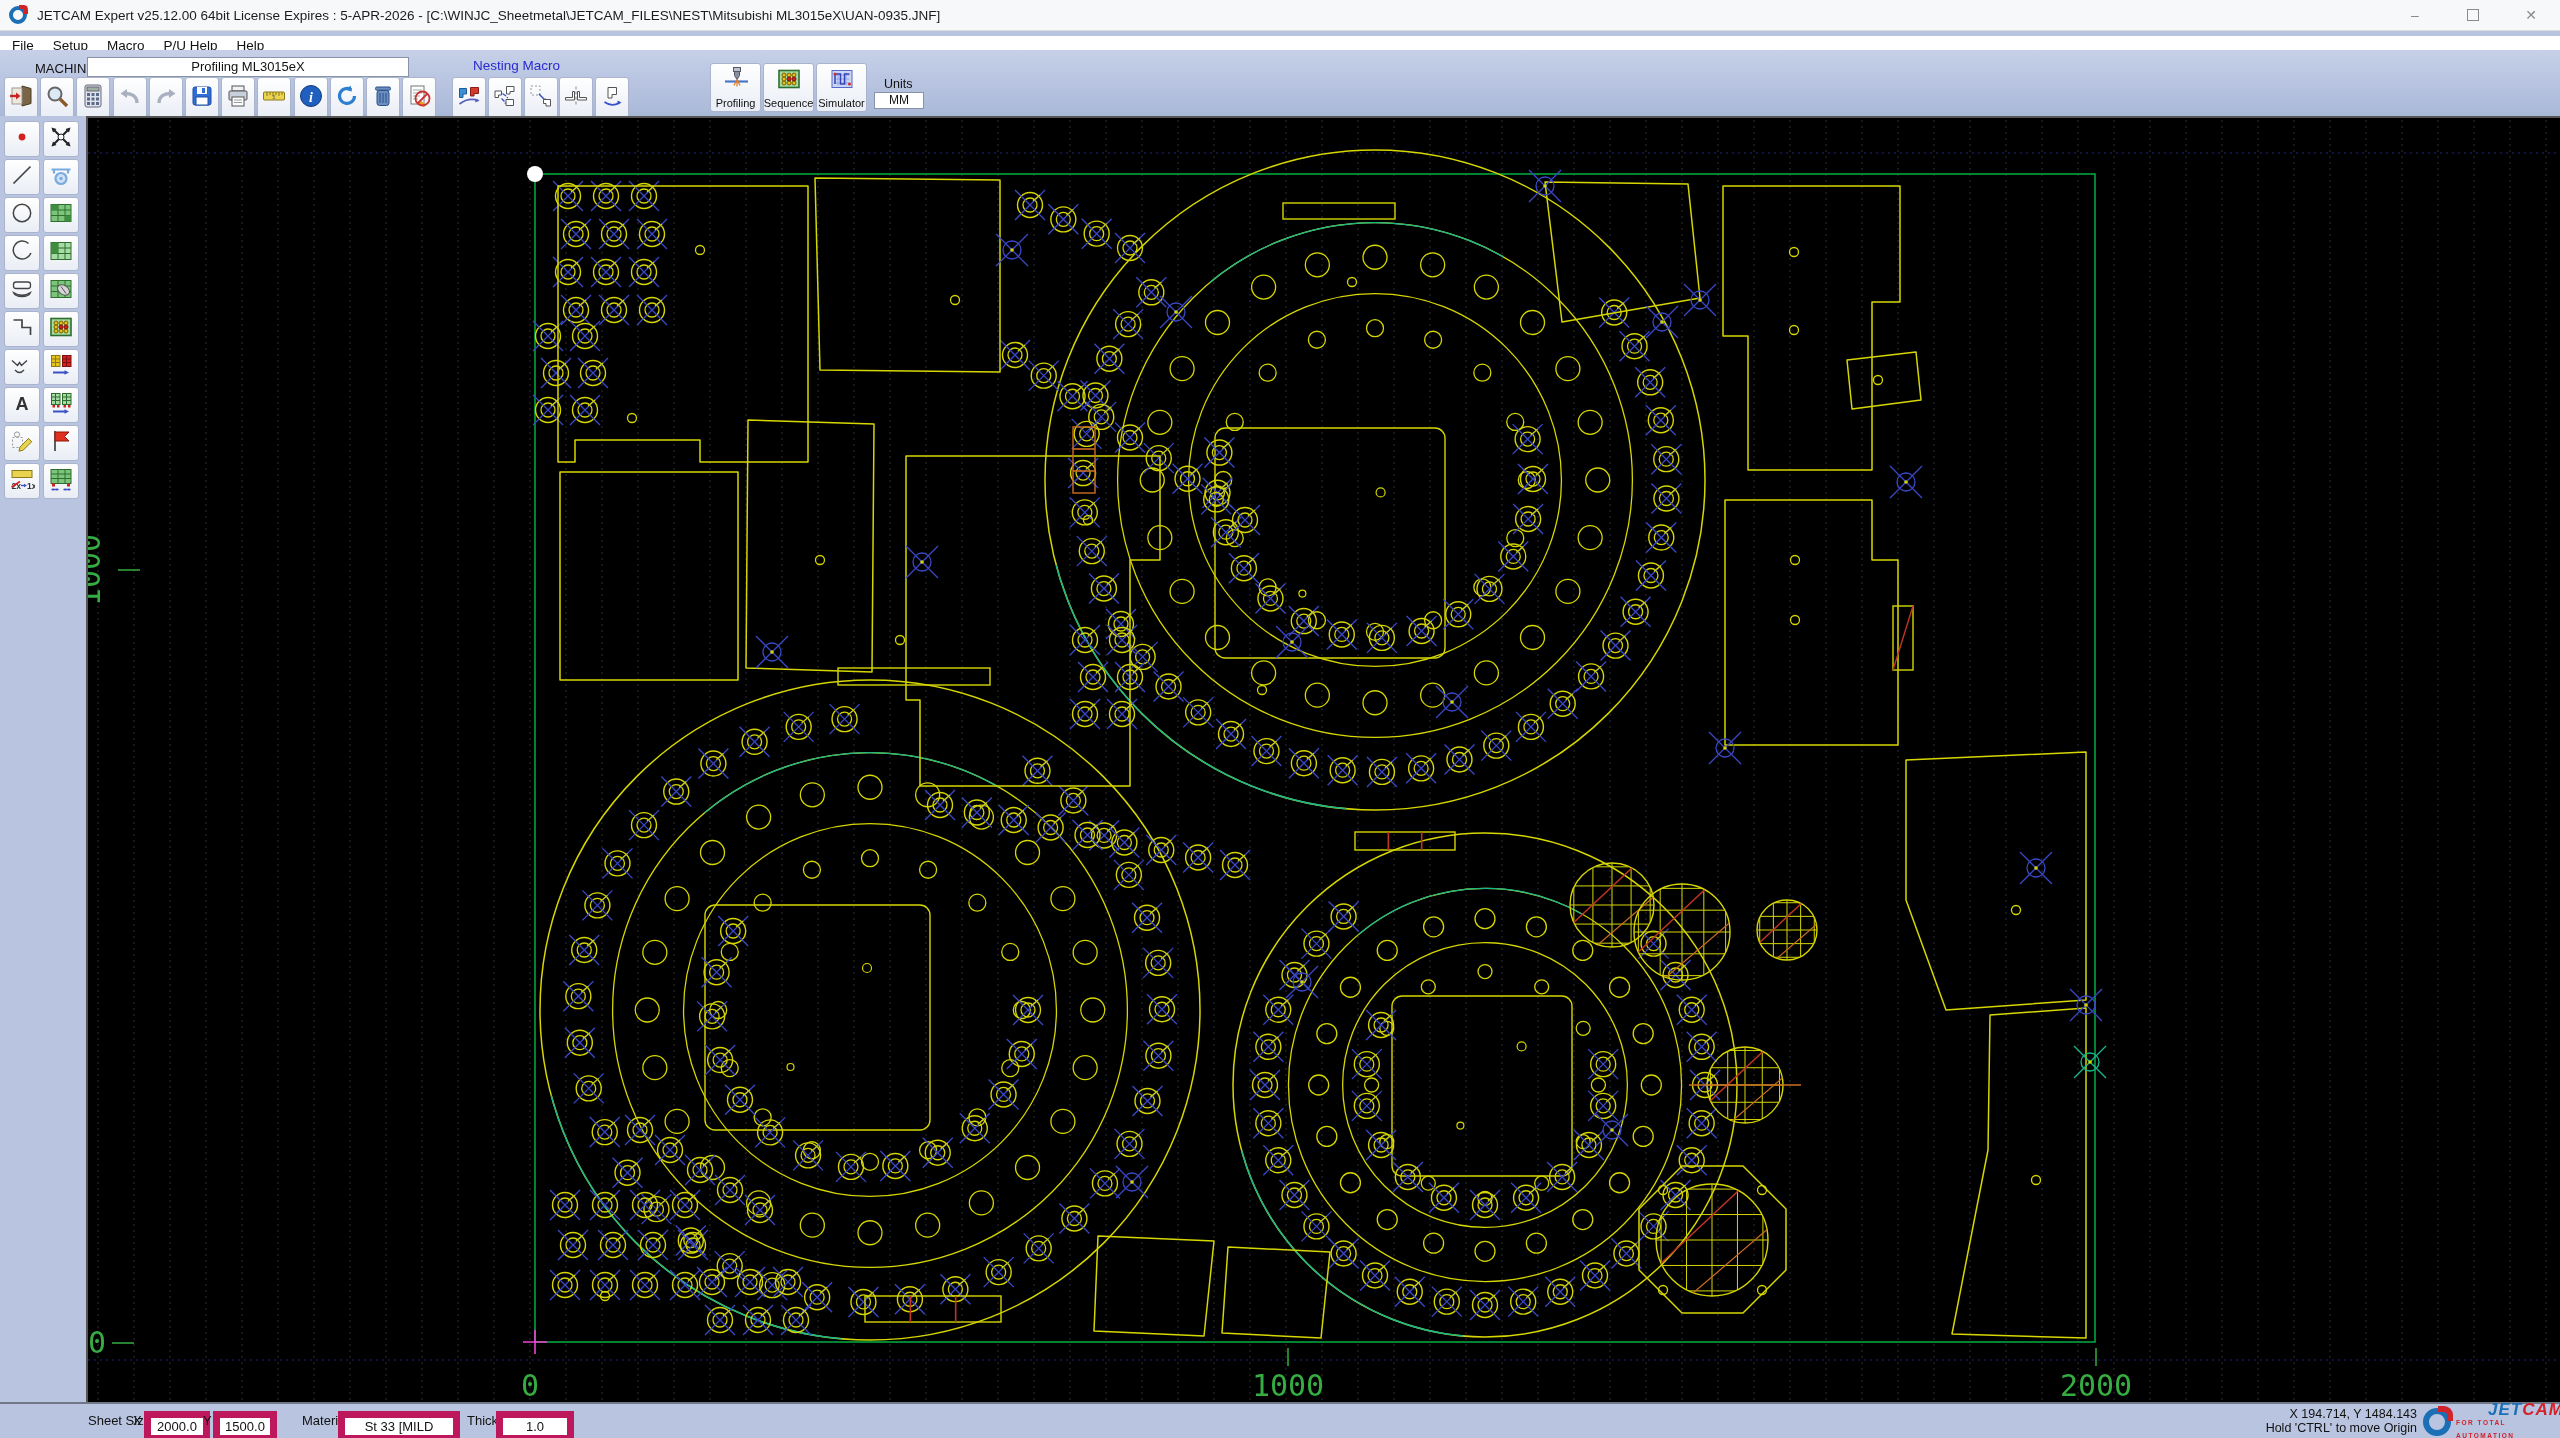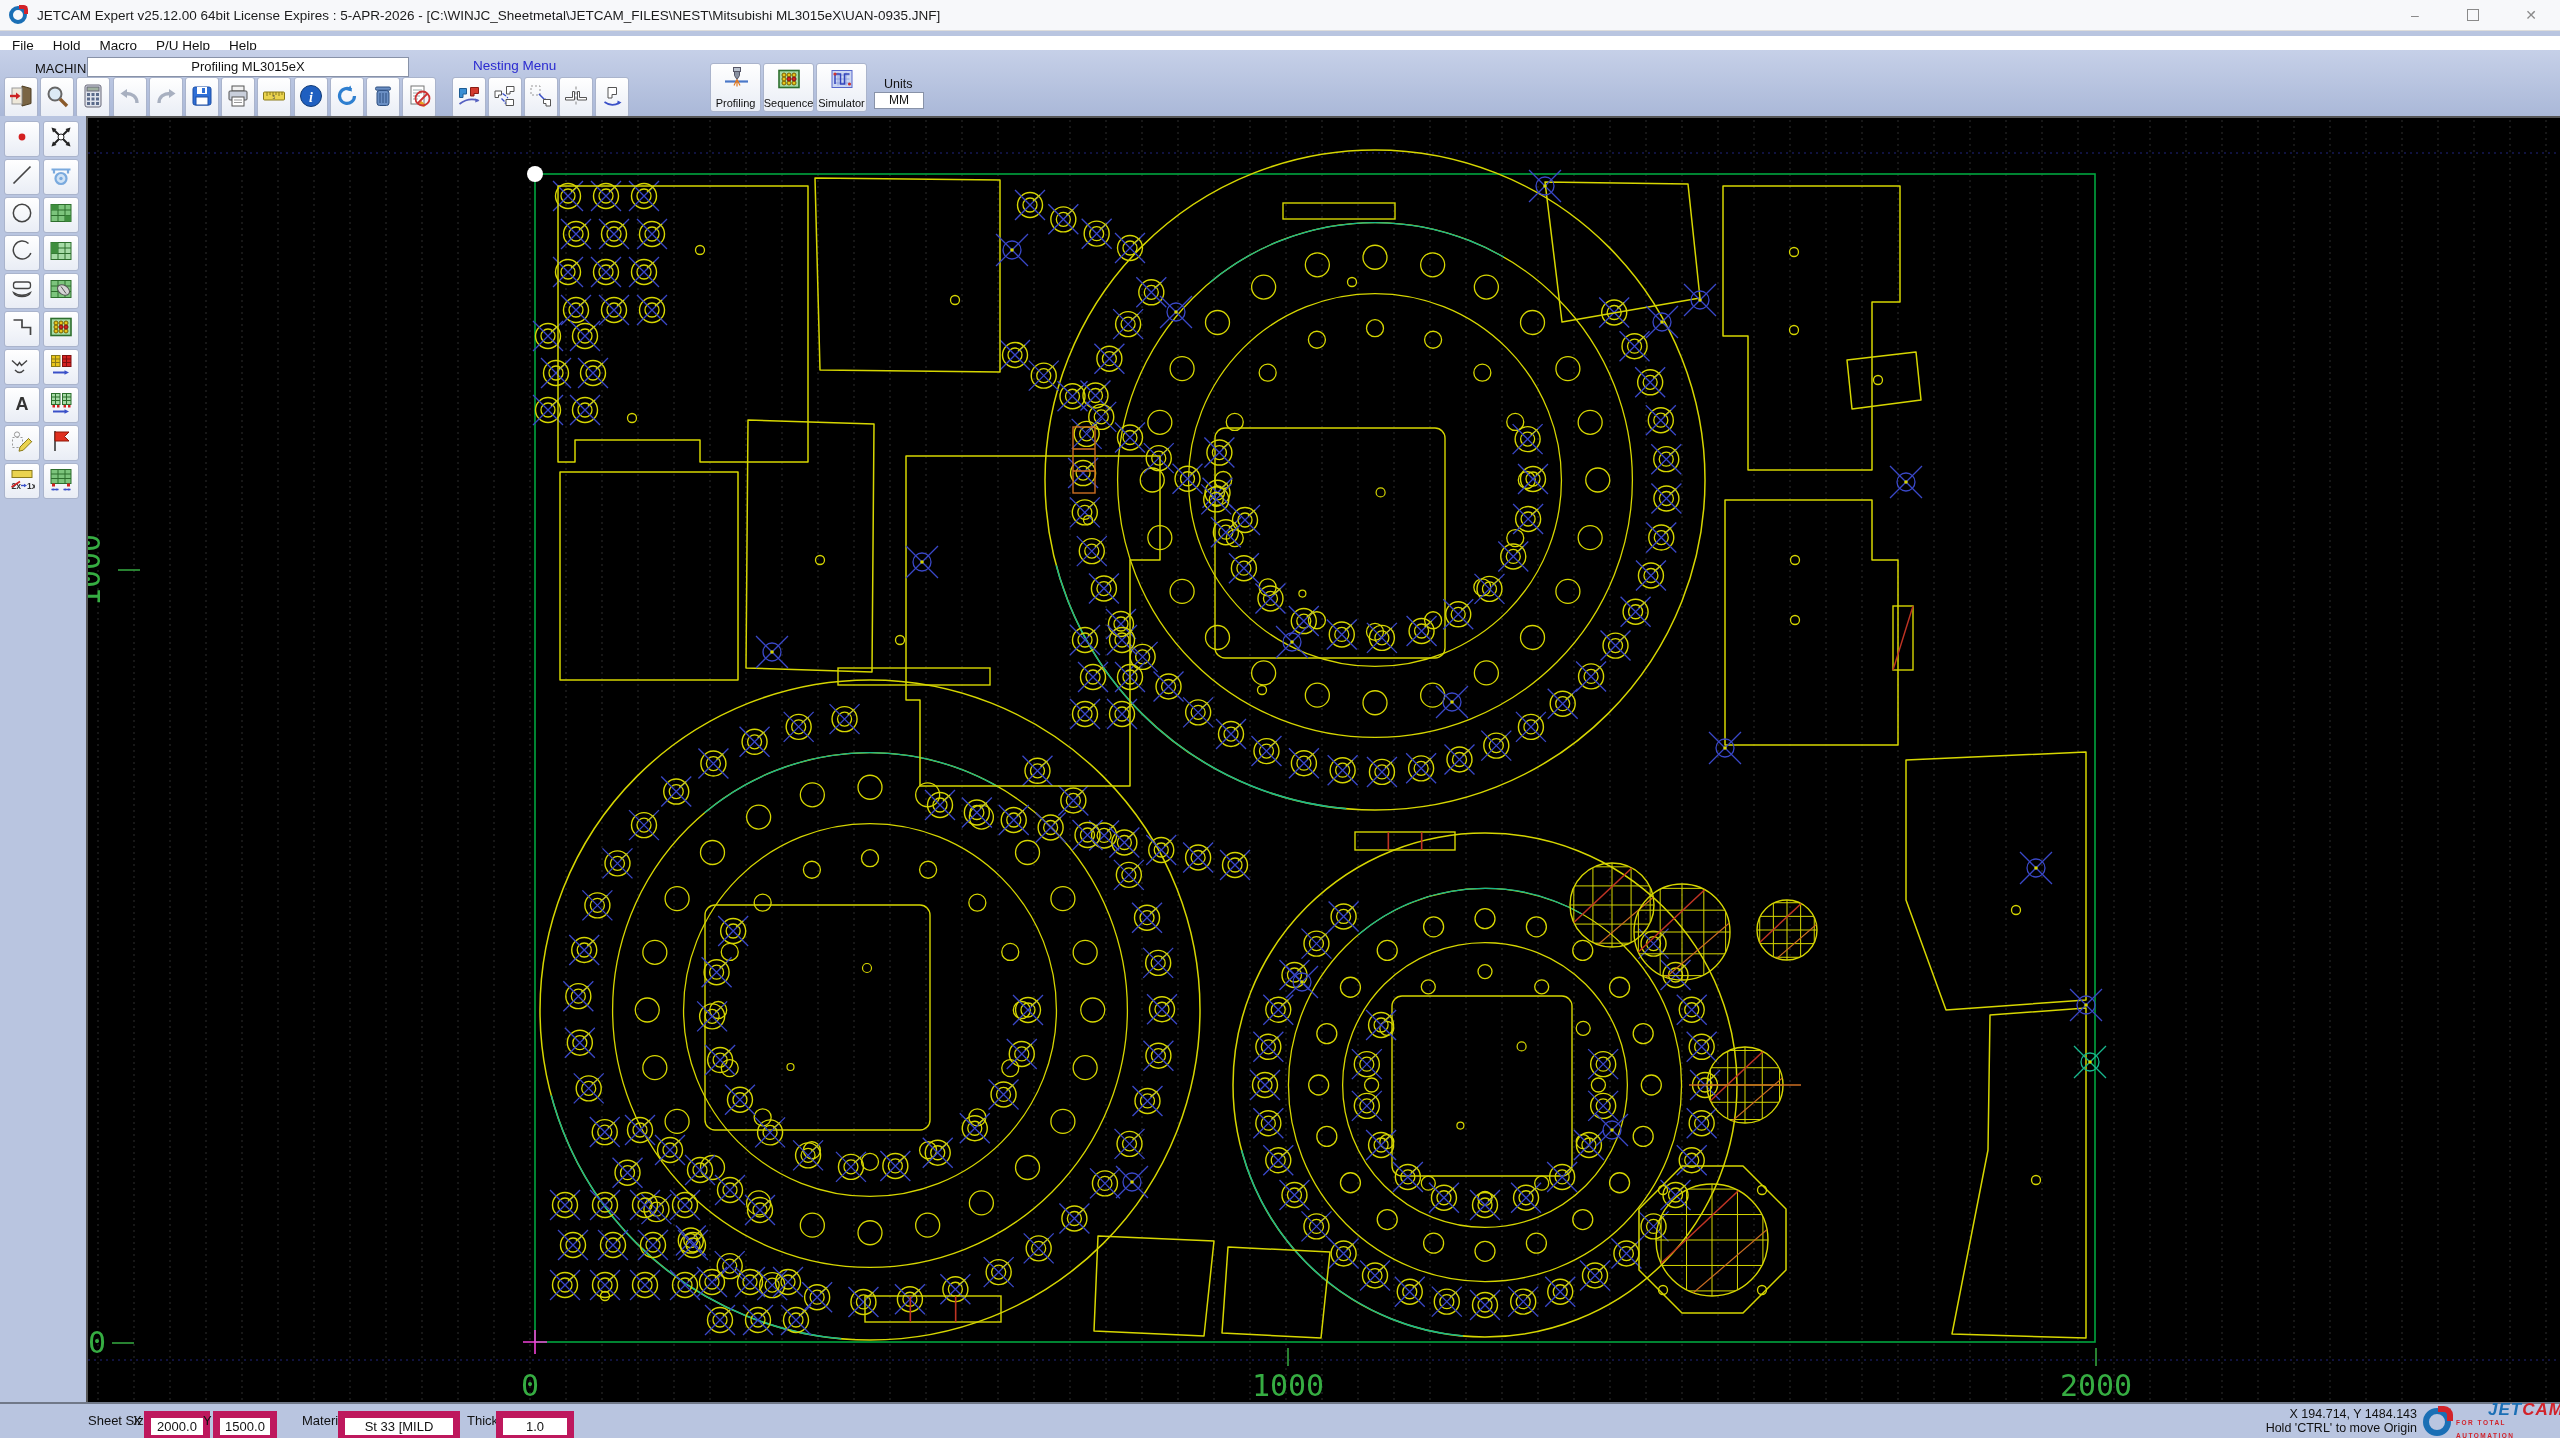--- a/index.html
+++ b/index.html
@@ -84,30 +84,30 @@
       <div class="winbtn">–</div>
       <div class="winbtn">
           <span class="restore"></span>
         </div>
       <div class="winbtn">✕</div>
     </div>
   </div>
 
   <div id="menubar">
       <div class="menu-item">File</div>
-      <div class="menu-item">Hold</div>
+      <div class="menu-item">Setup</div>
       <div class="menu-item">Macro</div>
       <div class="menu-item">P/U Help</div>
       <div class="menu-item">Help</div>
     </div>
 
   <div id="ribbon">
     <div id="machine-label">MACHINE</div>
     <div id="machine-field">Profiling ML3015eX</div>
-    <div id="nesting-menu-label">Nesting Menu</div>
+    <div id="nesting-menu-label">Nesting Macro</div>
     <div id="main-toolbar-slot"></div>
     <div id="nesting-toolbar-slot"></div>
     <div id="bigbtn-slot"></div>
     <div id="units-label">Units</div>
     <div id="units-field">MM</div>
   <div class="tbtn" style="left: 4px;">
         <span><svg viewBox="0 0 26 26">
             <path d="M14 3l9 2.5v15L14 23z" fill="#7a6544" stroke="#4d3d22"></path>
             <rect x="4" y="5" width="10" height="16" fill="#eee8da" stroke="#999"></rect>
             <path d="M2 13h8" stroke="#cc2222" stroke-width="2.4"></path>

